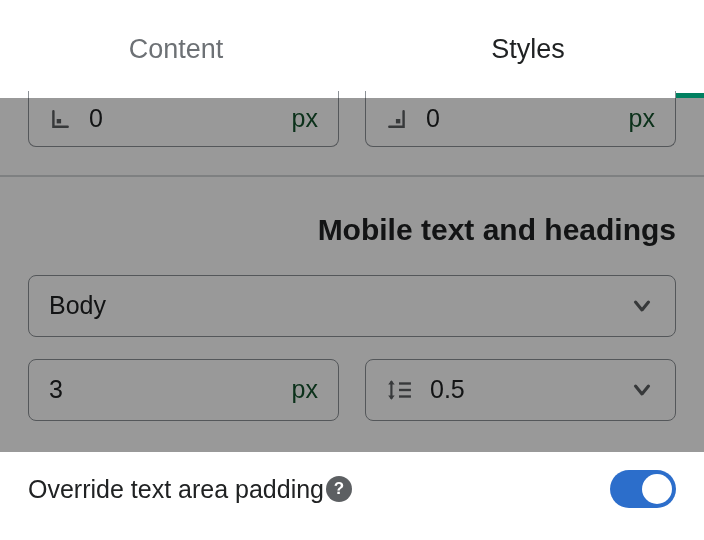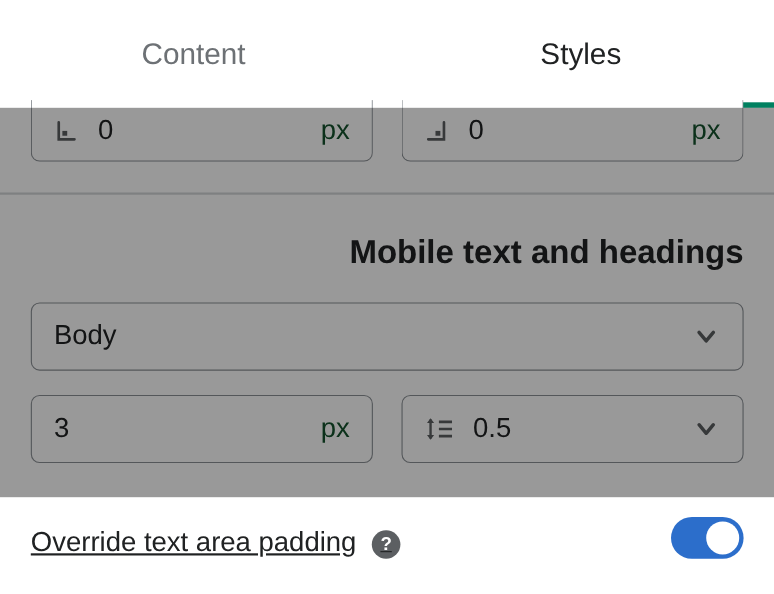--- a/index.html
+++ b/index.html
@@ -42,21 +42,21 @@
   
   .dim {
     position: absolute; left: 0; right: 0; top: 98px; height: 354px;
     background: rgba(0,0,0,0.40);
     pointer-events: none;
   }
 
   
   .override-row {
     position: absolute; left: 28px; right: 28px; top: 470px;
-    display: flex; align-items: flex-end; gap: 14px; text-decoration: underline;
+    display: flex; align-items: center; gap: 2px;
   }
   .override-label { font-size: 25px; color: #202223; }
   .help {
     width: 26px; height: 26px; border-radius: 50%; background: #5c5f62;
     display: inline-flex; align-items: center; justify-content: center;
     color: #fff; font-size: 17px; font-weight: 700;
   }
   .spacer { flex: 1; }
   .toggle {
     width: 66px; height: 38px; border-radius: 19px; background: #2c6ecb;

